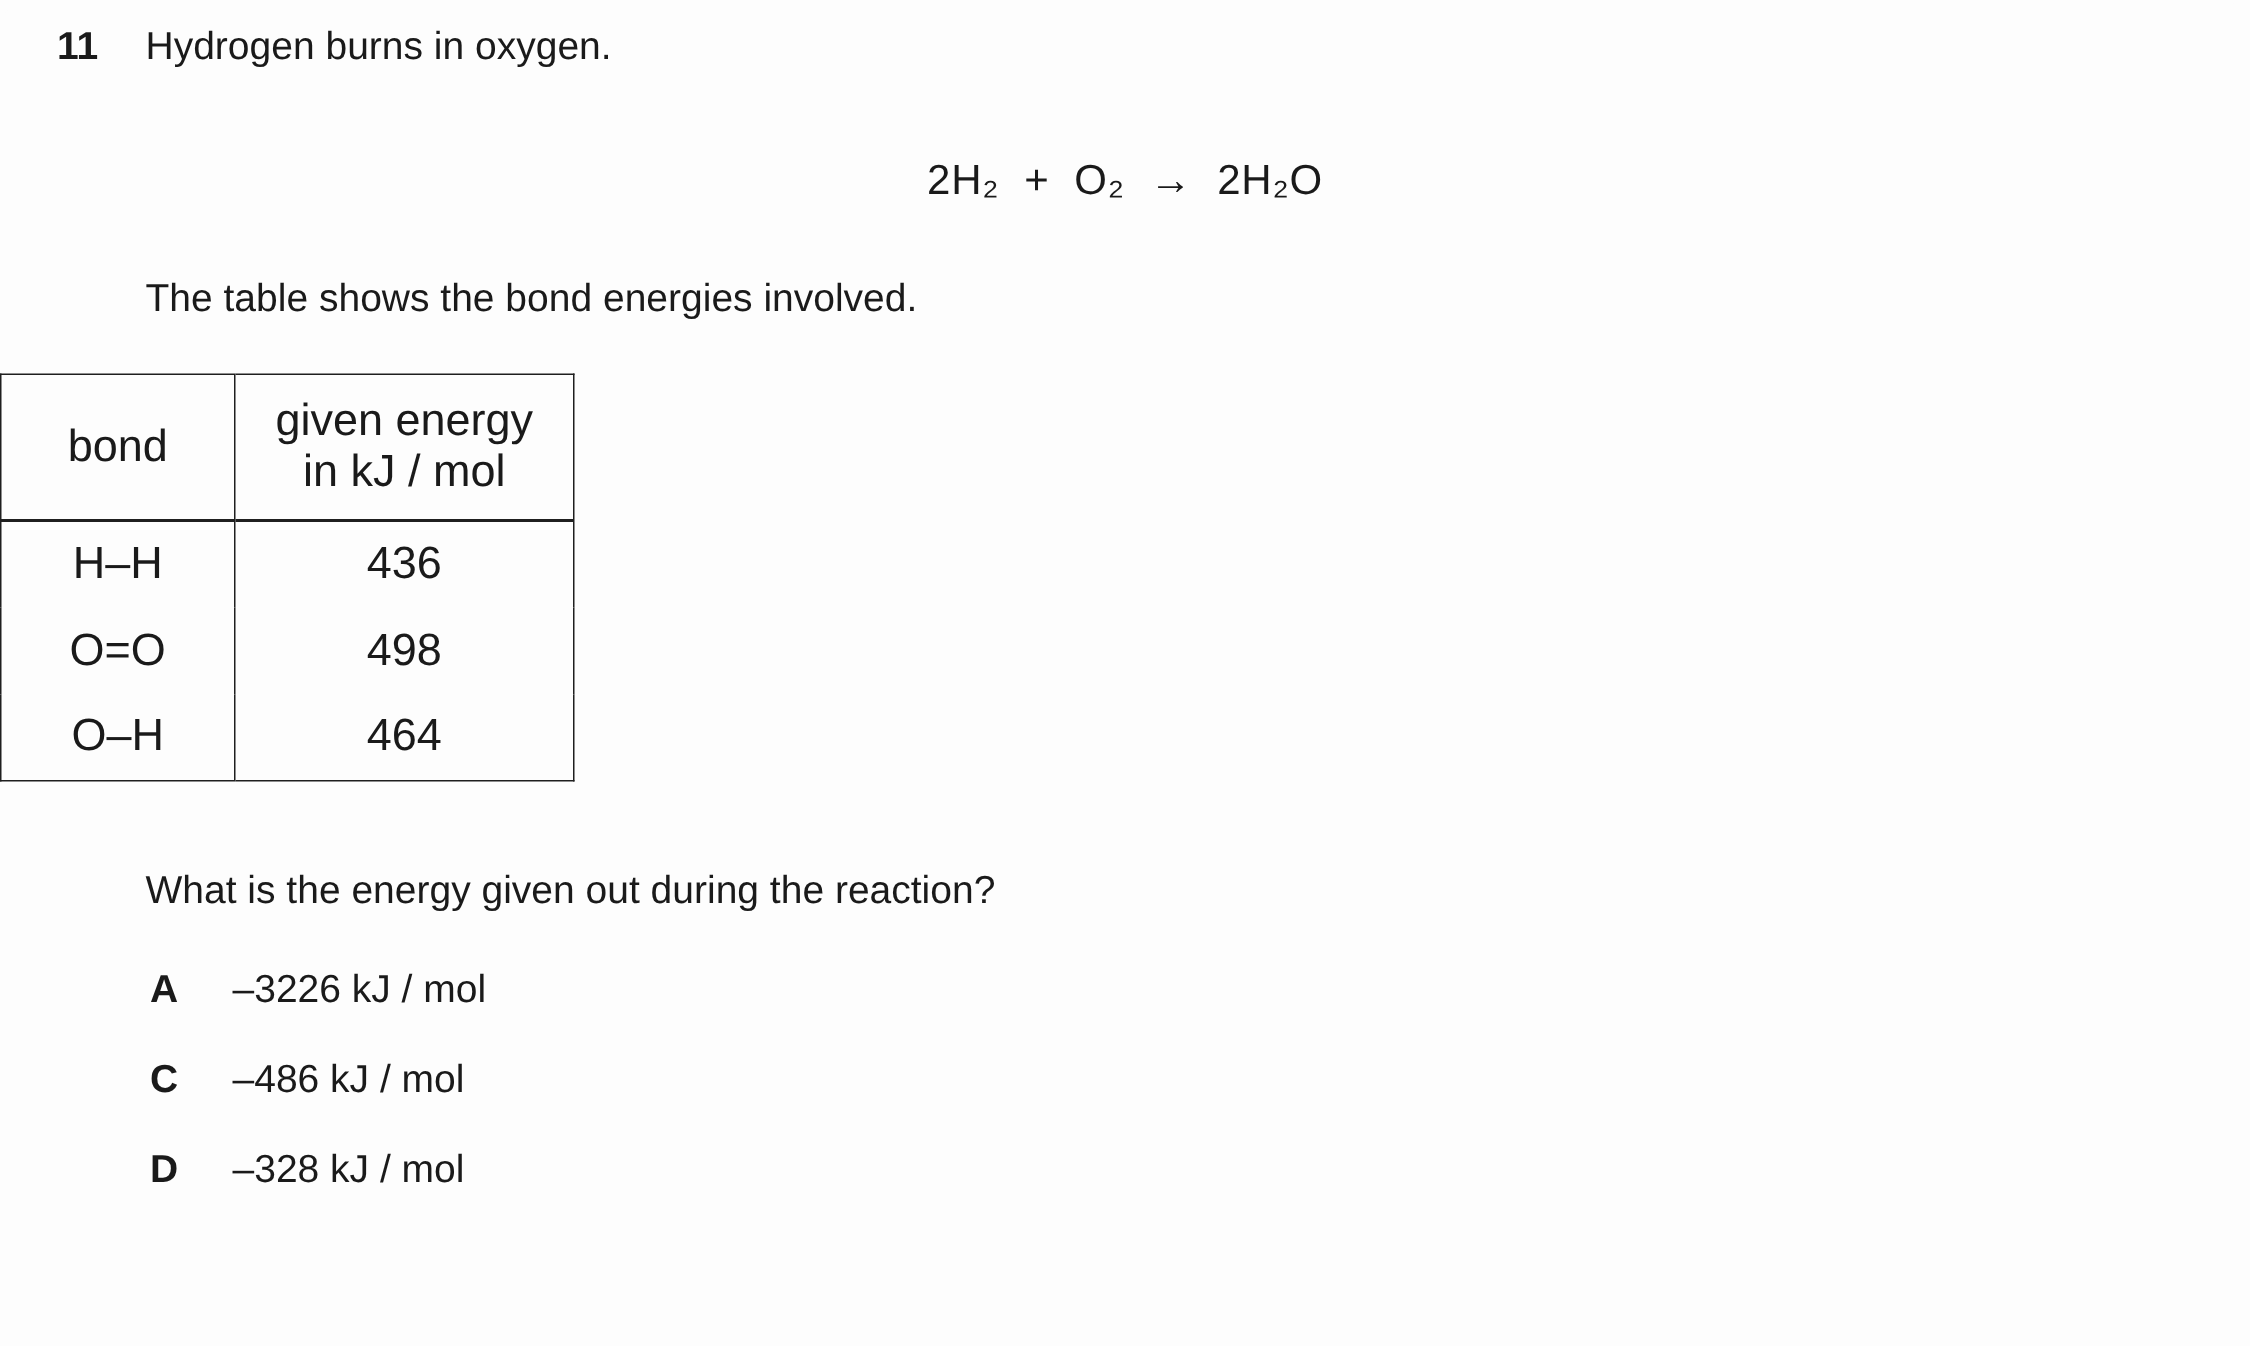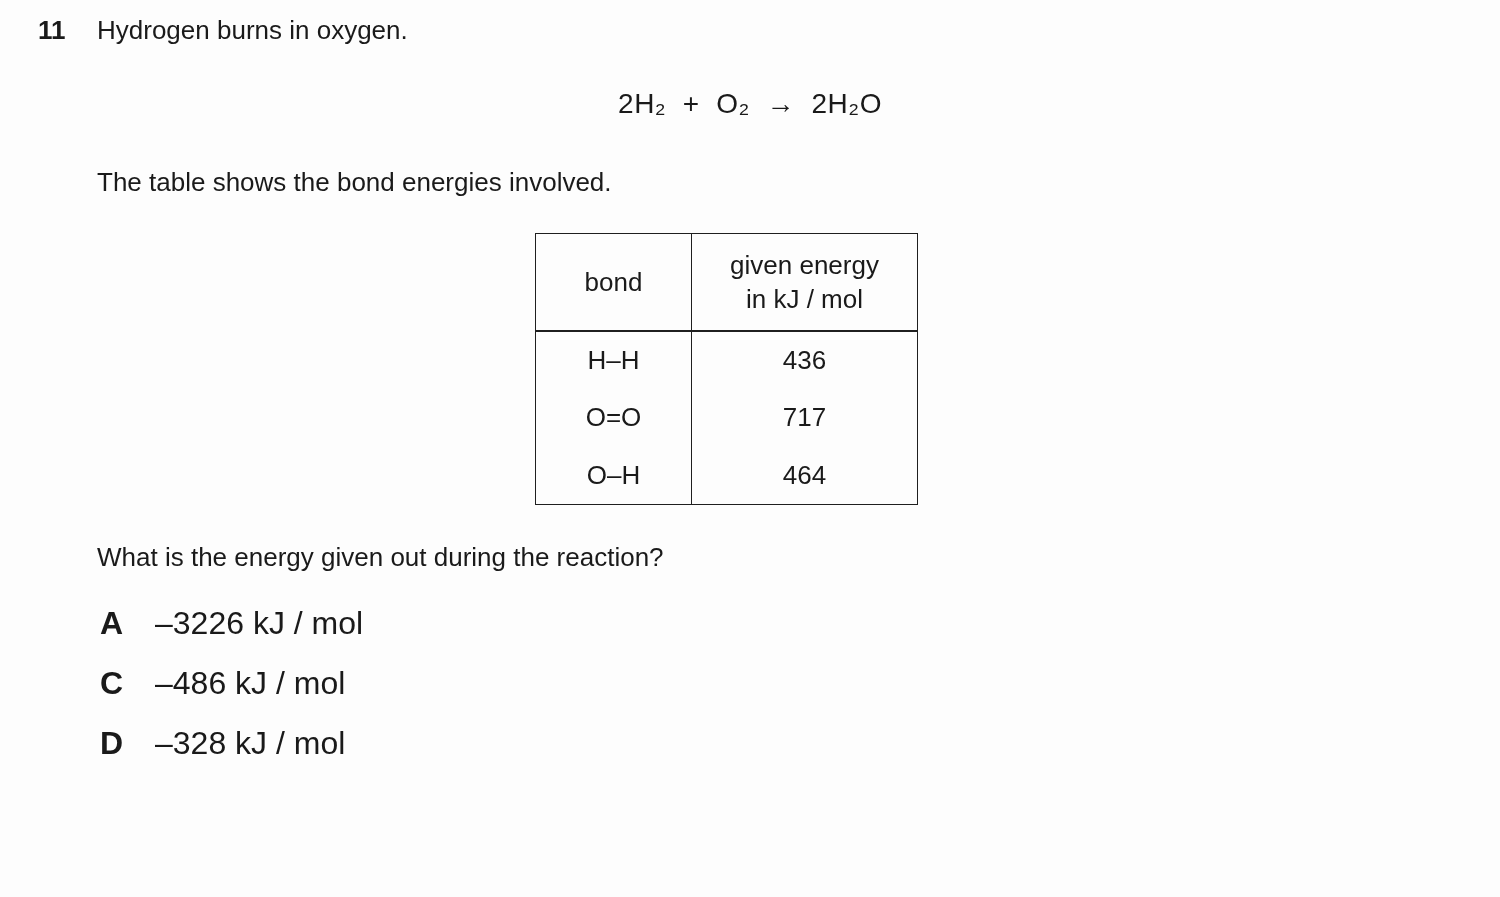--- a/index.html
+++ b/index.html
@@ -20,58 +20,57 @@
     margin-left: 38px;
     width: 59px;
     font-weight: bold;
     vertical-align: top;
   }
   .indent { margin-left: 97px; }
 
   .equation-intro { margin-top: 38px; }
 
   .equation {
-    margin-top: 40px;
+    margin-top: 56px;
     width: 100%;
     text-align: center;
     font-size: 28px;
     line-height: 36px;
     white-space: pre;
     letter-spacing: 0.5px;
   }
 
   .table-intro { margin-top: 44px; }
 
   table.bond-table {
     margin-top: 35px;
-    margin-left: 535px;
     border-collapse: collapse;
     border: 1.5px solid #1f1f1f;
-    font-size: 26px;
+    font-size: 30px;
     background: #fdfdfd;
   }
   .bond-table th, .bond-table td {
     font-weight: normal;
     text-align: center;
     vertical-align: middle;
   }
   .bond-table th {
     border-bottom: 2px solid #1f1f1f;
     height: 97px;
     line-height: 34px;
   }
   .bond-table th.col-energy { white-space: pre-line; }
   .bond-table .col-bond  { width: 156px; }
   .bond-table .col-energy { width: 226px; border-left: 1.5px solid #1f1f1f; }
   .bond-table td { height: 58px; border-top: none; border-bottom: none; }
 
-  .prompt { margin-top: 36px; }
+  .prompt { margin-top: 56px; }
 
   .options { margin-top: 34px; }
-  .option-row { margin-bottom: 28px; font-size: 32px; line-height: 32px; }
+  .option-row { margin-bottom: 28px; font-size: 26px; line-height: 32px; }
   .option-letter {
     display: inline-block;
     margin-left: 100px;
     width: 55px;
     font-weight: bold;
     vertical-align: top;
   }
 </style>
 </head>
 <body>
@@ -95,21 +94,21 @@
 in kJ / mol</th>
       </tr>
     </thead>
     <tbody>
       <tr>
         <td class="col-bond">H–H</td>
         <td class="col-energy">436</td>
       </tr>
       <tr>
         <td class="col-bond">O=O</td>
-        <td class="col-energy">717</td>
+        <td class="col-energy">498</td>
       </tr>
       <tr>
         <td class="col-bond">O–H</td>
         <td class="col-energy">464</td>
       </tr>
     </tbody>
   </table>
 
   <div class="indent text-line prompt">What is the energy given out during the reaction?</div>
 

